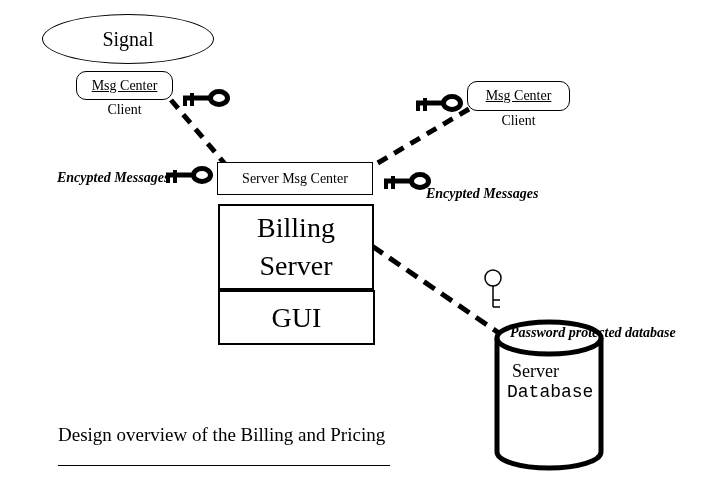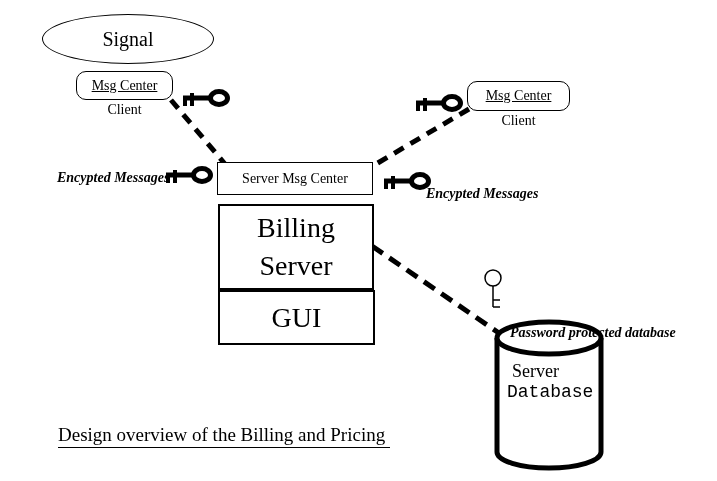--- a/index.html
+++ b/index.html
@@ -36,21 +36,21 @@
   }
   .bigbox{
     border:2px solid #000;background:#fff;box-sizing:border-box;
     display:flex;flex-direction:column;align-items:center;justify-content:center;
     font-size:28px;line-height:38px;
   }
   .dblabel{font-size:18px;white-space:nowrap;}
   .title{
     font-size:19px;white-space:nowrap;
     border-bottom:1px solid #000;
-    padding:0 5px 2px 0;
+    padding:0 5px 20px 0;
   }
 </style>
 </head>
 <body>
 
 <div class="canvas">
 
   <svg class="layer" width="717" height="481" viewBox="0 0 717 481">
     <defs>
       <g id="keyglyph" stroke="#000" fill="none">

